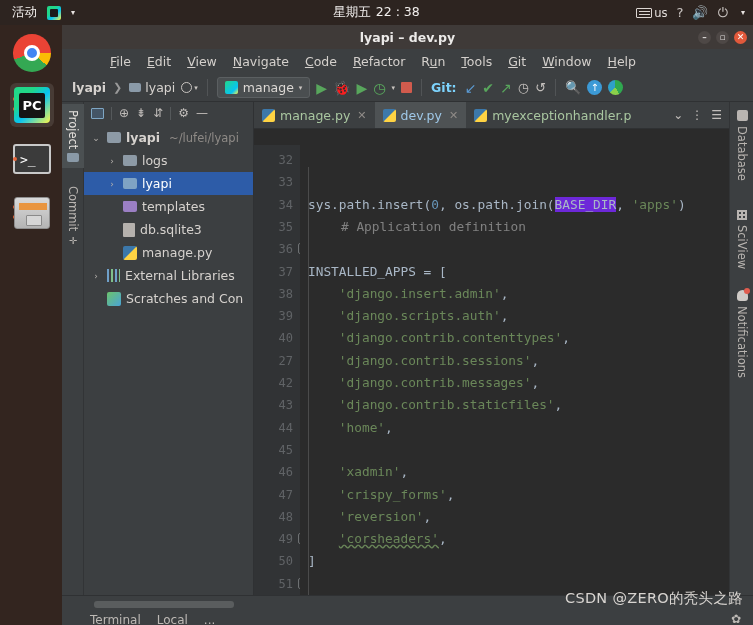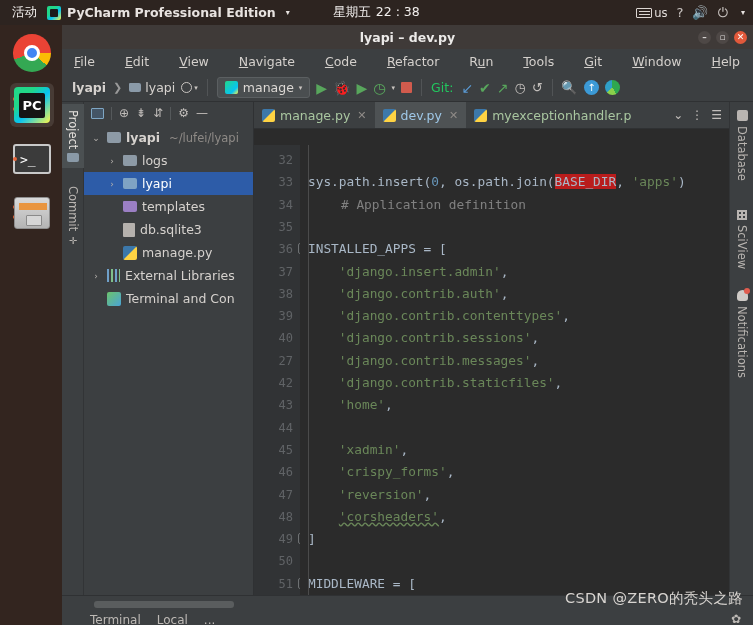--- a/index.html
+++ b/index.html
@@ -96,21 +96,21 @@
     display: flex; align-items: center; justify-content: center;
     font-size: 12.5px; font-weight: bold; position: relative; flex: none;
   }
   .win-ctrls { position: absolute; right: 6px; display: flex; gap: 5px; align-items: center; }
   .wbtn { width: 13px; height: 13px; border-radius: 50%; background: #4e4846;
     display:flex; align-items:center; justify-content:center; font-size:9px; color:#d8d4d2; line-height:1;}
   .wbtn.close { background: #e2593b; color: #fff; }
 
   .pc-menubar {
     height: 25px; background: #3c3f41; display: flex; align-items: center;
-    padding-left: 12px; gap: 30px; flex: none;
+    padding-left: 12px; gap: 16px; flex: none; margin-left: 36px;
   }
   .menu-item { color: #d4d0cc; font-size: 12.5px; cursor: default; }
   .menu-item u { text-decoration: underline; }
 
   .pc-toolbar {
     height: 28px; background: #3c3f41; display: flex; align-items: center;
     padding: 0 6px 0 10px; gap: 6px; flex: none; border-bottom: 1px solid #2f3133;
   }
   .crumb { color: #d6d2ce; font-size: 12.5px; display: flex; align-items: center; gap: 4px; }
   .crumb b { font-weight: bold; }
@@ -123,21 +123,21 @@
   .runcfg {
     display: flex; align-items: center; gap: 5px; height: 21px;
     border: 1px solid #5b5f61; border-radius: 3px; padding: 0 7px; background: #4a4e50;
     color: #dcd8d4; font-size: 12.5px;
   }
   .runcfg-ic { width:13px;height:13px;border-radius:2px;
     background: linear-gradient(135deg,#21d789,#07c3f2 70%,#fcf84a); }
   .ic-green { color: #58a65c; font-size: 14px; }
   .ic-grey { color: #c2bebb; font-size: 13px; }
   .ic-red-stop { width: 11px; height: 11px; background: #d15b4d; border-radius: 1px; }
-  .git-label { color: #22c55e; font-size: 12.5px; margin-right: 2px; }
+  .git-label { color: #7dd3fc; font-size: 12.5px; margin-right: 2px; font-weight: bold; }
   .ic-blue { color: #5b9bd5; font-size: 14px; }
   .circle-up { width: 15px; height: 15px; border-radius: 50%; background: #3c9ad6;
     color: #fff; font-size: 10px; display: flex; align-items: center; justify-content: center; }
   .circle-search { color: #cfcbc7; font-size: 13px; }
   .pie-ic { width: 15px; height: 15px; border-radius: 50%;
     background: conic-gradient(#2fa84f 0deg 150deg, #8ad04b 150deg 230deg, #2fa0c9 230deg 360deg); }
 
   
   .pc-body { flex: 1; display: flex; min-height: 0; }
 
@@ -217,21 +217,21 @@
   .code {
     flex: 1; position: relative; padding-top: 4px; min-width: 0; overflow: hidden;
     font-family: "DejaVu Sans Mono", monospace; font-size: 12.8px; color: #a9b7c6;
     background: #2b2b2b;
   }
   .cline { height: 22.3px; line-height: 22.3px; white-space: pre; padding-left: 8px; }
   .tk-def { color: #a9b7c6; }
   .tk-str { color: #6a8759; }
   .tk-num { color: #6897bb; }
   .tk-com { color: #808080; padding-left: 33px; }
-  .sel-hl { background: #b91c1c; color: #a9b7c6; }
+  .sel-hl { background: #6d28d9; color: #a9b7c6; }
   .wavy { text-decoration: underline wavy #6a8759; text-decoration-skip-ink: none; }
   .indent-guide { position: absolute; top: 0; bottom: 0; width: 1px; background: #4b4b4b; }
 
   .marker-strip {
     width: 14px; background: #2b2b2b; flex: none; position: relative;
   }
   .mk { position: absolute; left: 2px; width: 8px; height: 2px; }
   .scroll-thumb { position: absolute; right: 0; width: 9px; background: #5a5d5e; border-radius: 2px; }
 
   .right-strip {
@@ -271,21 +271,20 @@
 </style>
 </head>
 <body>
 
 <div id="root">
 
   <div class="gnome-topbar">
     <span class="gnome-activities">活动</span>
     <span class="gnome-appname">
       <span class="pycharm-mini"></span>
-      <span>PyCharm Professional Edition</span>
       <span class="gnome-caret">▾</span>
     </span>
     <span class="gnome-clock">
       <span class="wd">星期五</span><span>22 : 38</span>
     </span>
     <span class="gnome-right">
       <span class="kbd-ind">
         <span class="kbd-glyph"></span>
         <span>us</span>
       </span>
@@ -435,21 +434,21 @@
               <span class="tlabel">manage.py</span>
             </div>
             <div class="tnode" style="padding-left: 6px;">
               <span class="arrow">›</span>
               <span class="libic"></span>
               <span class="tlabel">External Libraries</span>
             </div>
             <div class="tnode" style="padding-left: 6px;">
               <span class="arrow"></span>
               <span class="scratchic"></span>
-              <span class="tlabel">Terminal and Con</span>
+              <span class="tlabel">Scratches and Con</span>
             </div>
           </div>
       </div>
 
       <div class="editor-col">
         <div class="tabbar" id="tabbar">
             <div class="etab">
               <span class="tabpy"></span>
               <span>manage.py</span>
               <span class="x">✕</span>
@@ -494,34 +493,33 @@
               <div class="gline">51<span class="fold">−</span></div>
             </div>
           <div class="code" id="code">
             <div class="indent-guide" style="left:8px"></div>
           <div class="cline">&nbsp;</div>
               <div class="cline"><span class="tk-def">sys.path.insert(</span><span class="tk-num">0</span><span class="tk-def">, os.path.join(</span><span class="sel-hl">BASE_DIR</span><span class="tk-def">, </span><span class="tk-str">'apps'</span><span class="tk-def">)</span></div>
               <div class="cline"><span class="tk-com"># Application definition</span></div>
               <div class="cline">&nbsp;</div>
               <div class="cline"><span class="tk-def">INSTALLED_APPS = [</span></div>
               <div class="cline"><span class="tk-def">    </span><span class="tk-str">'django.insert.admin'</span><span class="tk-def">,</span></div>
-              <div class="cline"><span class="tk-def">    </span><span class="tk-str">'django.contrib.auth'</span><span class="tk-def">,</span></div>
+              <div class="cline"><span class="tk-def">    </span><span class="tk-str">'django.scripts.auth'</span><span class="tk-def">,</span></div>
               <div class="cline"><span class="tk-def">    </span><span class="tk-str">'django.contrib.contenttypes'</span><span class="tk-def">,</span></div>
               <div class="cline"><span class="tk-def">    </span><span class="tk-str">'django.contrib.sessions'</span><span class="tk-def">,</span></div>
               <div class="cline"><span class="tk-def">    </span><span class="tk-str">'django.contrib.messages'</span><span class="tk-def">,</span></div>
               <div class="cline"><span class="tk-def">    </span><span class="tk-str">'django.contrib.staticfiles'</span><span class="tk-def">,</span></div>
               <div class="cline"><span class="tk-def">    </span><span class="tk-str">'home'</span><span class="tk-def">,</span></div>
               <div class="cline">&nbsp;</div>
               <div class="cline"><span class="tk-def">    </span><span class="tk-str">'xadmin'</span><span class="tk-def">,</span></div>
               <div class="cline"><span class="tk-def">    </span><span class="tk-str">'crispy_forms'</span><span class="tk-def">,</span></div>
               <div class="cline"><span class="tk-def">    </span><span class="tk-str">'reversion'</span><span class="tk-def">,</span></div>
               <div class="cline"><span class="tk-def">    </span><span class="tk-str wavy">'corsheaders'</span><span class="tk-def">,</span></div>
               <div class="cline"><span class="tk-def">]</span></div>
               <div class="cline">&nbsp;</div>
-              <div class="cline"><span class="tk-def">MIDDLEWARE = [</span></div>
             </div>
           <div class="marker-strip">
             <span style="position:absolute;top:2px;left:1px;color:#c0a060;font-size:11px">⚠</span>
             <span class="mk" style="top:50px;background:#c75c5c"></span>
             <span class="mk" style="top:72px;background:#3d7a3d;width:11px"></span>
             <span class="mk" style="top:68px;background:#5b8fd0;height:9px;width:2px;left:3px"></span>
             <span class="mk" style="top:120px;background:#3d7a3d;width:11px"></span>
             <span class="mk" style="top:140px;background:#3d7a3d;width:11px"></span>
             <span class="mk" style="top:178px;background:#5b8fd0;height:8px;width:2px;left:3px"></span>
             <span class="mk" style="top:192px;background:#5b8fd0;height:10px;width:2px;left:3px"></span>

